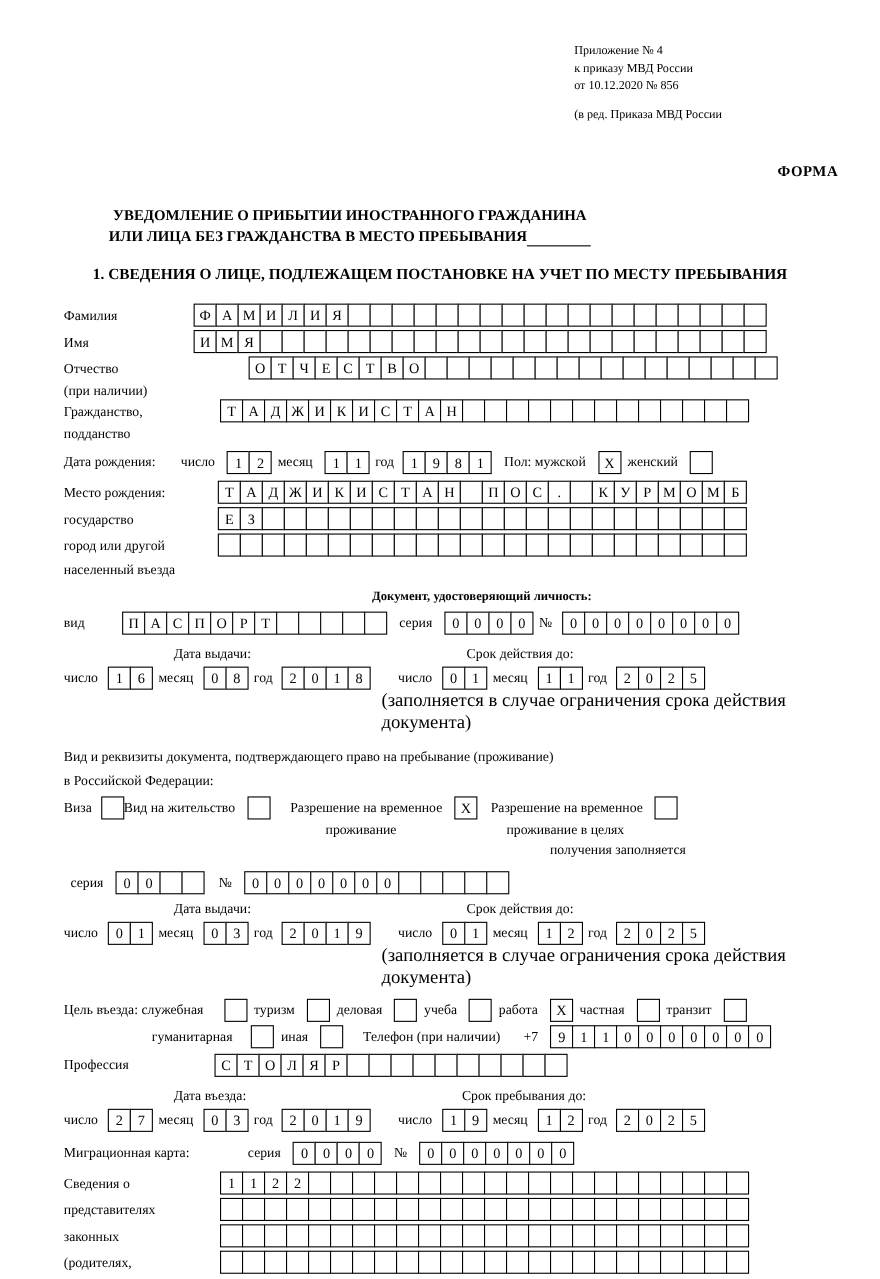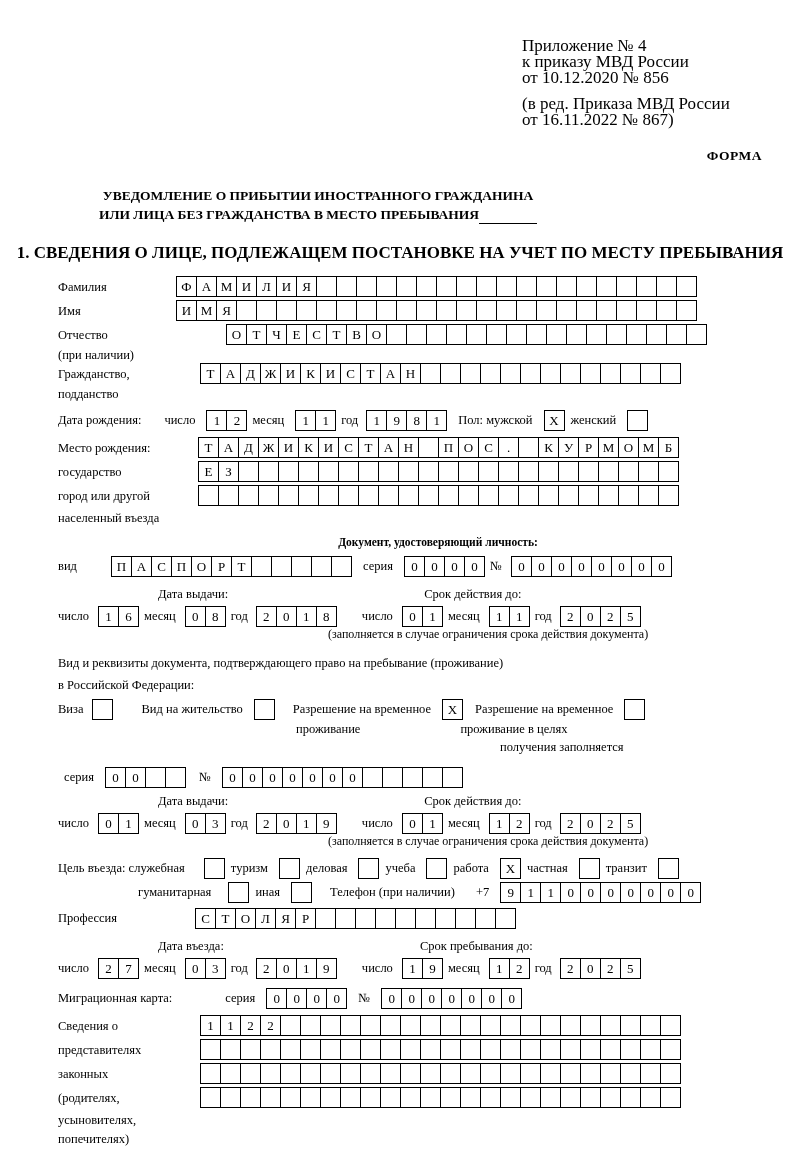--- a/index.html
+++ b/index.html
@@ -20,21 +20,21 @@
     width: 800px;
     height: 1163px;
     padding: 0;
   }
   
   .hdr {
     position: absolute;
     top: 38px;
     right: 38px;
     width: 240px;
-    font-size: 17px;
+    font-size: 11px;
     line-height: 16px;
     text-align: left;
   }
   .hdr .grp2 { margin-top: 10px; }
   .forma {
     position: absolute;
     top: 148px;
     right: 38px;
     font-weight: bold;
     font-size: 13.5px;
@@ -57,21 +57,21 @@
     vertical-align: bottom;
     height: 13px;
   }
   .sect1 {
     position: absolute;
     top: 243px;
     left: 0;
     width: 800px;
     text-align: center;
     font-weight: bold;
-    font-size: 17px;
+    font-size: 14px;
   }
   
   .form {
     position: absolute;
     top: 276px;
     left: 58px;
     width: 700px;
     font-size: 12.5px;
   }
   .row {
@@ -108,35 +108,35 @@
     line-height: 19px;
     font-size: 13px;
     vertical-align: middle;
   }
   .inl { display: flex; align-items: center; }
   .inl .lbl { margin-right: 5px; }
   .ml { margin-left: 6px; }
   .bold { font-weight: bold; }
   .w-lbl-1 { width: 118px; }
   .cap {
-    font-size: 12px;
+    font-size: 17px;
+    margin-left: 44px;
   }
 </style>
 </head>
 <body>
 
 <div class="page">
 
   <div class="hdr">
     <div>Приложение № 4</div>
     <div>к приказу МВД России</div>
     <div>от 10.12.2020 № 856</div>
     <div class="grp2">
       <div>(в ред. Приказа МВД России</div>
-      <div>от 16.11.2022 № 867)</div>
     </div>
   </div>
 
   <div class="forma">ФОРМА</div>
 
   <div class="title">
     <div>УВЕДОМЛЕНИЕ О ПРИБЫТИИ ИНОСТРАННОГО ГРАЖДАНИНА</div>
     <div class="line2">
       <span>ИЛИ ЛИЦА БЕЗ ГРАЖДАНСТВА В МЕСТО ПРЕБЫВАНИЯ</span><span class="ul"></span>
     </div>
@@ -489,21 +489,21 @@
     <div class="row" style="margin-bottom:0">
       <div class="lbl">Вид и реквизиты документа, подтверждающего право на пребывание (проживание)</div>
     </div>
     <div class="row" style="margin-bottom:2px">
       <div class="lbl">в Российской Федерации:</div>
     </div>
 
     <div class="row inl" style="margin-bottom:0">
       <div class="lbl">Виза</div>
       <div class="box" style="margin-left:3px"></div>
-      <div class="lbl" style="margin-left:29px">Вид на жительство</div>
+      <div class="lbl" style="margin-left:0">Вид на жительство</div>
       <div class="box ml"></div>
       <div class="lbl" style="margin-left:18px">Разрешение на временное</div>
       <div class="box ml">X</div>
       <div class="lbl" style="margin-left:12px">Разрешение на временное</div>
       <div class="box ml"></div>
     </div>
     <div class="row" style="margin-bottom:0">
       <div style="width:238px"></div>
       <div class="lbl" style="line-height:18px">проживание</div>
       <div style="width:100px"></div>

